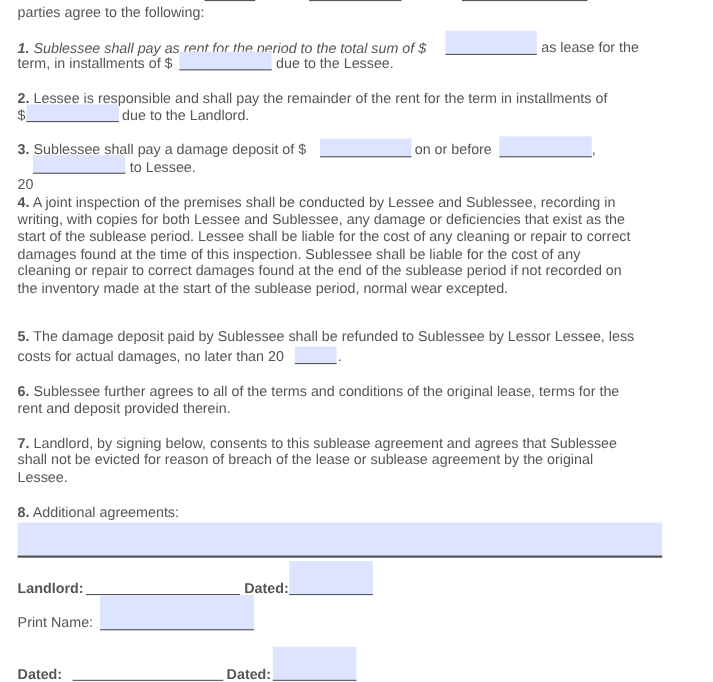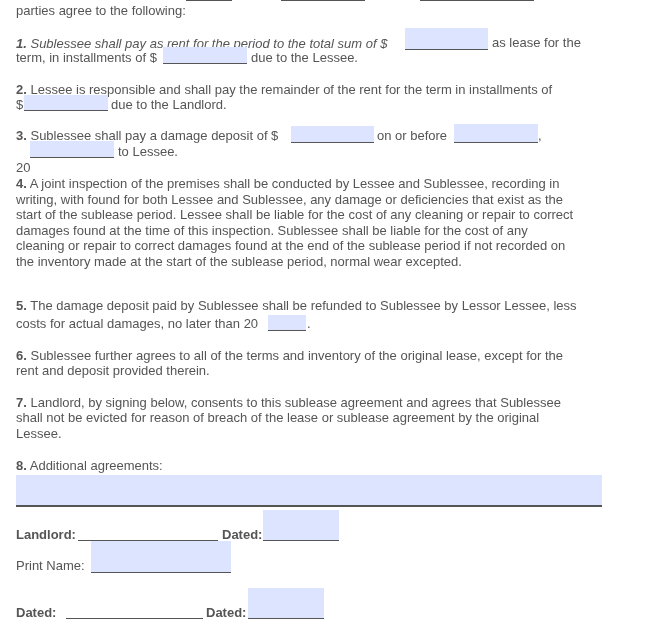--- a/index.html
+++ b/index.html
@@ -49,35 +49,35 @@
 <div class="line" style="left:377px; top:128px;">on or before</div>
 <input class="field" style="left: 454px; top: 124px; width: 84px; height: 19px; border-top: none; border-right: none; border-left: none; border-image: initial; border-bottom: 1px solid rgb(85, 85, 85);" value="">
 <div class="line" style="left:538px; top:128px;">,</div>
 <div class="line" style="top:144px;margin-top:16px;">20</div>
 <input class="field" style="left: 30px; top: 141px; width: 84px; height: 17px; border-top: none; border-right: none; border-left: none; border-image: initial; border-bottom: 1px solid rgb(85, 85, 85);" value="">
 <div class="line" style="left:118px; top:144px;">to Lessee.</div>
 
 <div class="line" style="top:176px;">
   <span class="num">4.</span><span> A joint inspection of the premises shall be conducted by Lessee and Sublessee, recording in</span>
 </div>
-<div class="line" style="top:192px;">writing, with found for both Lessee and Sublessee, any damage or deficiencies that exist as the</div>
+<div class="line" style="top:192px;">writing, with copies for both Lessee and Sublessee, any damage or deficiencies that exist as the</div>
 <div class="line" style="top:207px;">start of the sublease period. Lessee shall be liable for the cost of any cleaning or repair to correct</div>
 <div class="line" style="top:223px;">damages found at the time of this inspection. Sublessee shall be liable for the cost of any</div>
 <div class="line" style="top:238px;">cleaning or repair to correct damages found at the end of the sublease period if not recorded on</div>
 <div class="line" style="top:254px;">the inventory made at the start of the sublease period, normal wear excepted.</div>
 
 <div class="line" style="top:298px;">
   <span class="num">5.</span><span> The damage deposit paid by Sublessee shall be refunded to Sublessee by Lessor Lessee, less</span>
 </div>
 <div class="line" style="top:316px;">costs for actual damages, no later than 20</div>
 <input class="field" style="left: 268px; top: 315px; width: 38px; height: 16px; border-top: none; border-right: none; border-left: none; border-image: initial; border-bottom: 1px solid rgb(85, 85, 85);" value="">
 <div class="line" style="left:307px; top:316px;">.</div>
 
 <div class="line" style="top:348px;">
-  <span class="num">6.</span><span> Sublessee further agrees to all of the terms and inventory of the original lease, except for the</span>
+  <span class="num">6.</span><span> Sublessee further agrees to all of the terms and conditions of the original lease, terms for the</span>
 </div>
 <div class="line" style="top:363px;">rent and deposit provided therein.</div>
 
 <div class="line" style="top:395px;text-align:center;">
   <span class="num">7.</span><span> Landlord, by signing below, consents to this sublease agreement and agrees that Sublessee</span>
 </div>
 <div class="line" style="top:410px;">shall not be evicted for reason of breach of the lease or sublease agreement by the original</div>
 <div class="line" style="top:426px;">Lessee.</div>
 
 <div class="line" style="top:458px;">

